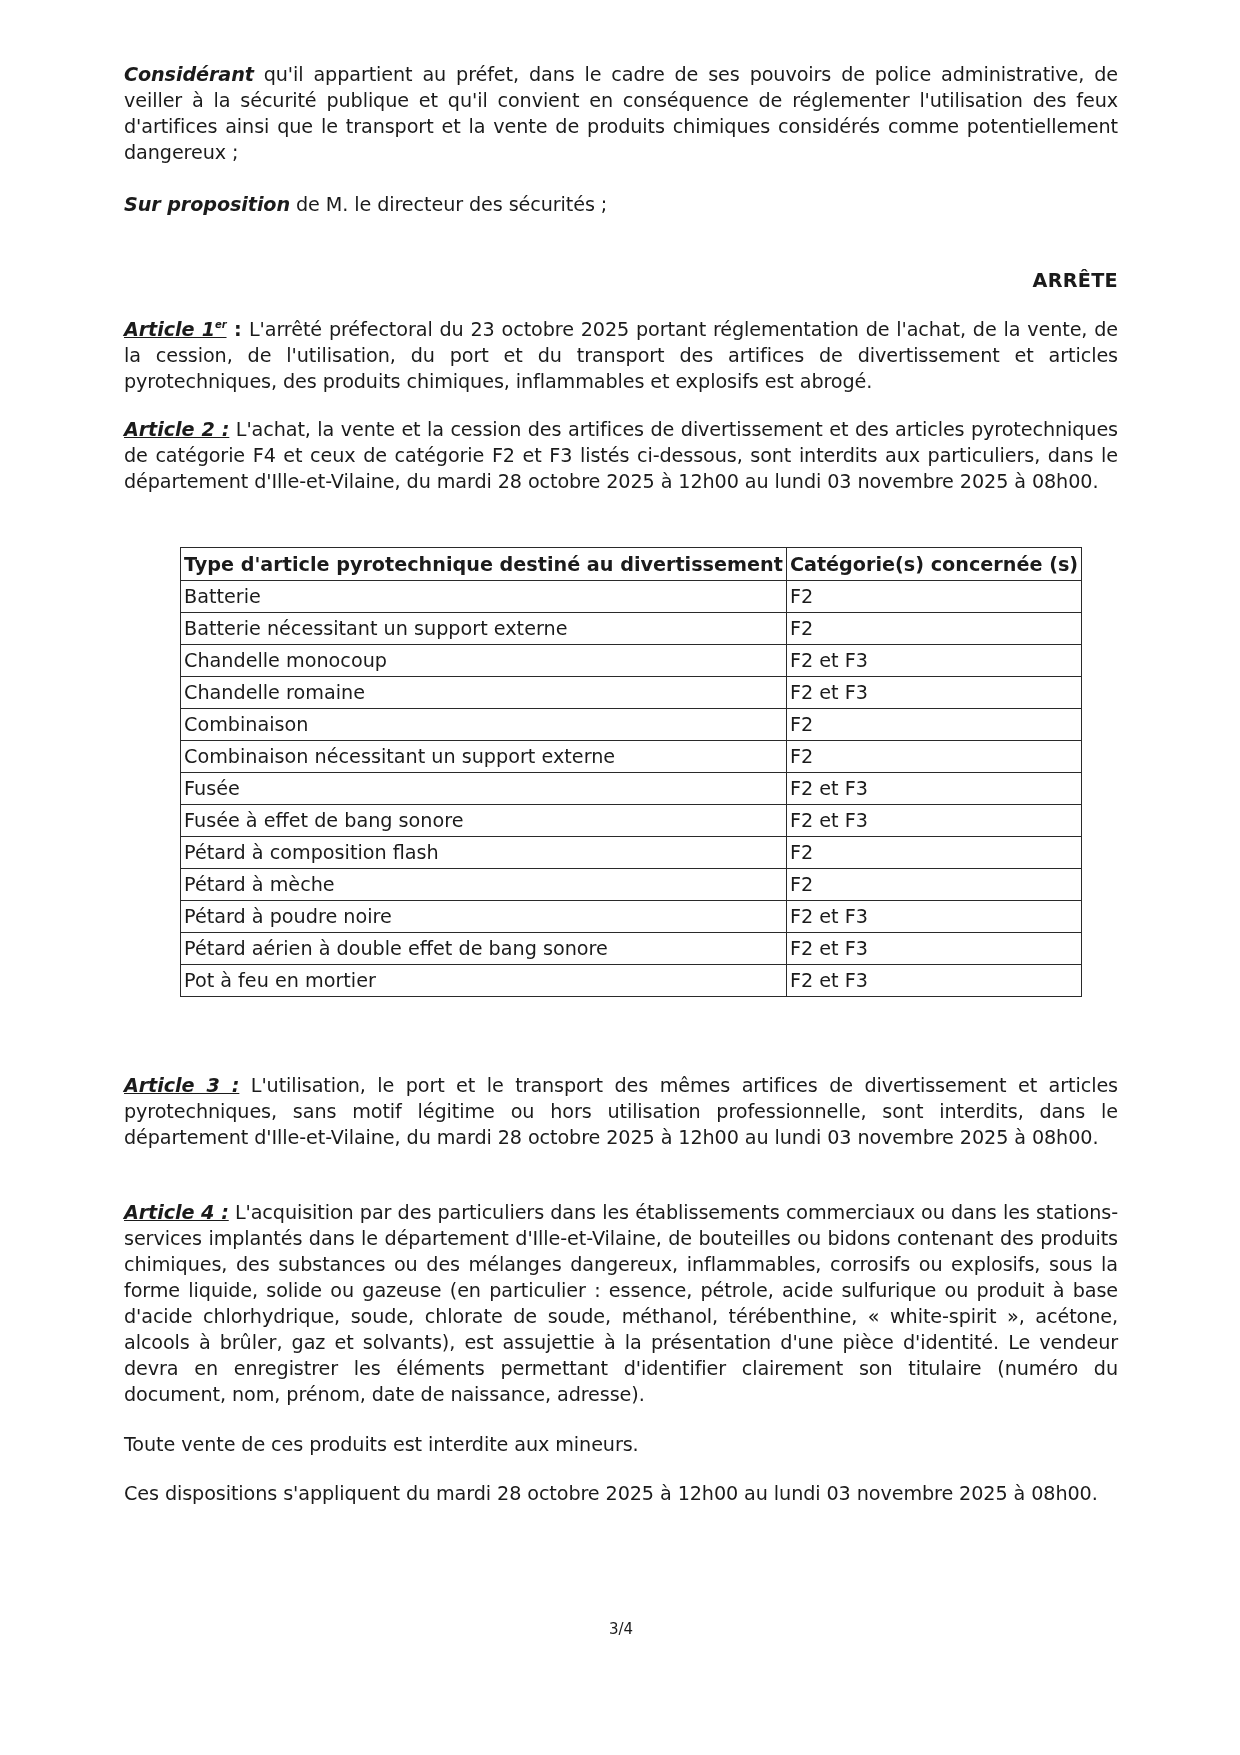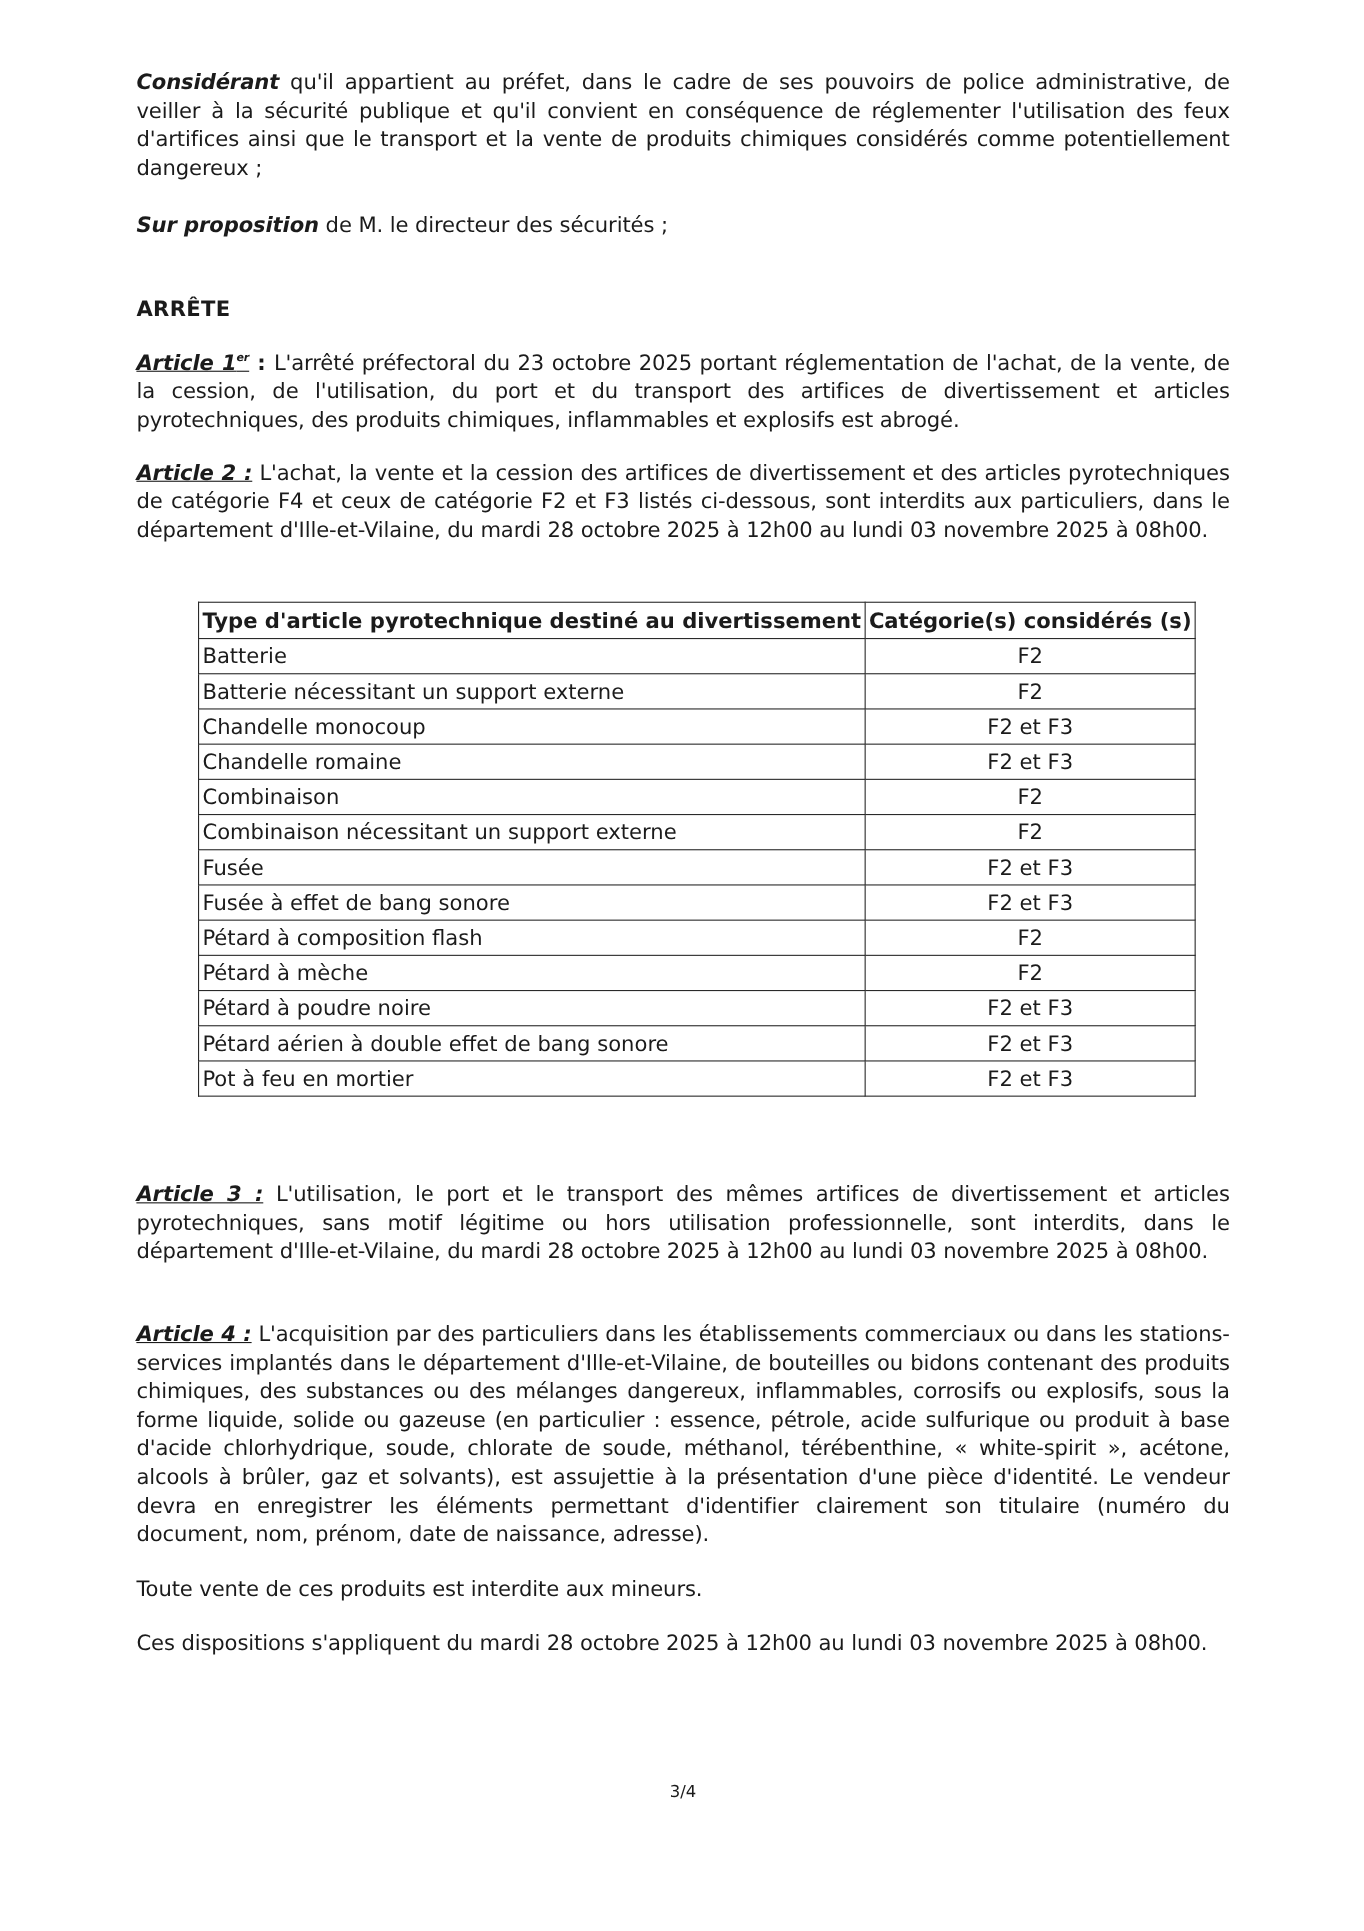--- a/index.html
+++ b/index.html
@@ -32,21 +32,21 @@
     font-weight: bold;
     font-style: italic;
   }
   .bi-u {
     font-weight: bold;
     font-style: italic;
     text-decoration: underline;
     margin-top: 46px;
   }
   .heading {
-    text-align: left;
+    text-align: right;
     font-weight: bold;
     font-size: 19.2px;
     line-height: 26px;
     margin: 0;
     letter-spacing: 0.3px;
   }
   sup {
     font-size: 10px;
     line-height: 0;
     vertical-align: 8px;
@@ -70,21 +70,21 @@
   th {
     font-weight: bold;
     text-align: center;
     height: 32px;
   }
   td.col1 {
     text-align: left;
     width: 582px;
   }
   td.col2 {
-    text-align: center;
+    text-align: left;
   }
   .page-number {
     position: absolute;
     left: 0;
     top: 1558px;
     width: 994px;
     text-align: center;
     font-size: 15px;
   }
 </style>
@@ -108,21 +108,21 @@
   </p>
 
   <p class="para" style="position:absolute; top:355px; left:0; width:994px;">
     <span class="bi-u">Article 2 :</span><span> L'achat, la vente et la cession des artifices de divertissement et des articles pyrotechniques de catégorie F4 et ceux de catégorie F2 et F3 listés ci-dessous, sont interdits aux particuliers, dans le département d'Ille-et-Vilaine, du mardi 28 octobre 2025 à 12h00 au lundi 03 novembre 2025 à 08h00.</span>
   </p>
 
   <table>
     <thead>
       <tr>
         <th>Type d'article pyrotechnique destiné au divertissement</th>
-        <th>Catégorie(s) considérés (s)</th>
+        <th>Catégorie(s) concernée (s)</th>
       </tr>
     </thead>
     <tbody>
       <tr>
           <td class="col1">Batterie</td>
           <td class="col2">F2</td>
         </tr>
       <tr>
           <td class="col1">Batterie nécessitant un support externe</td>
           <td class="col2">F2</td>

